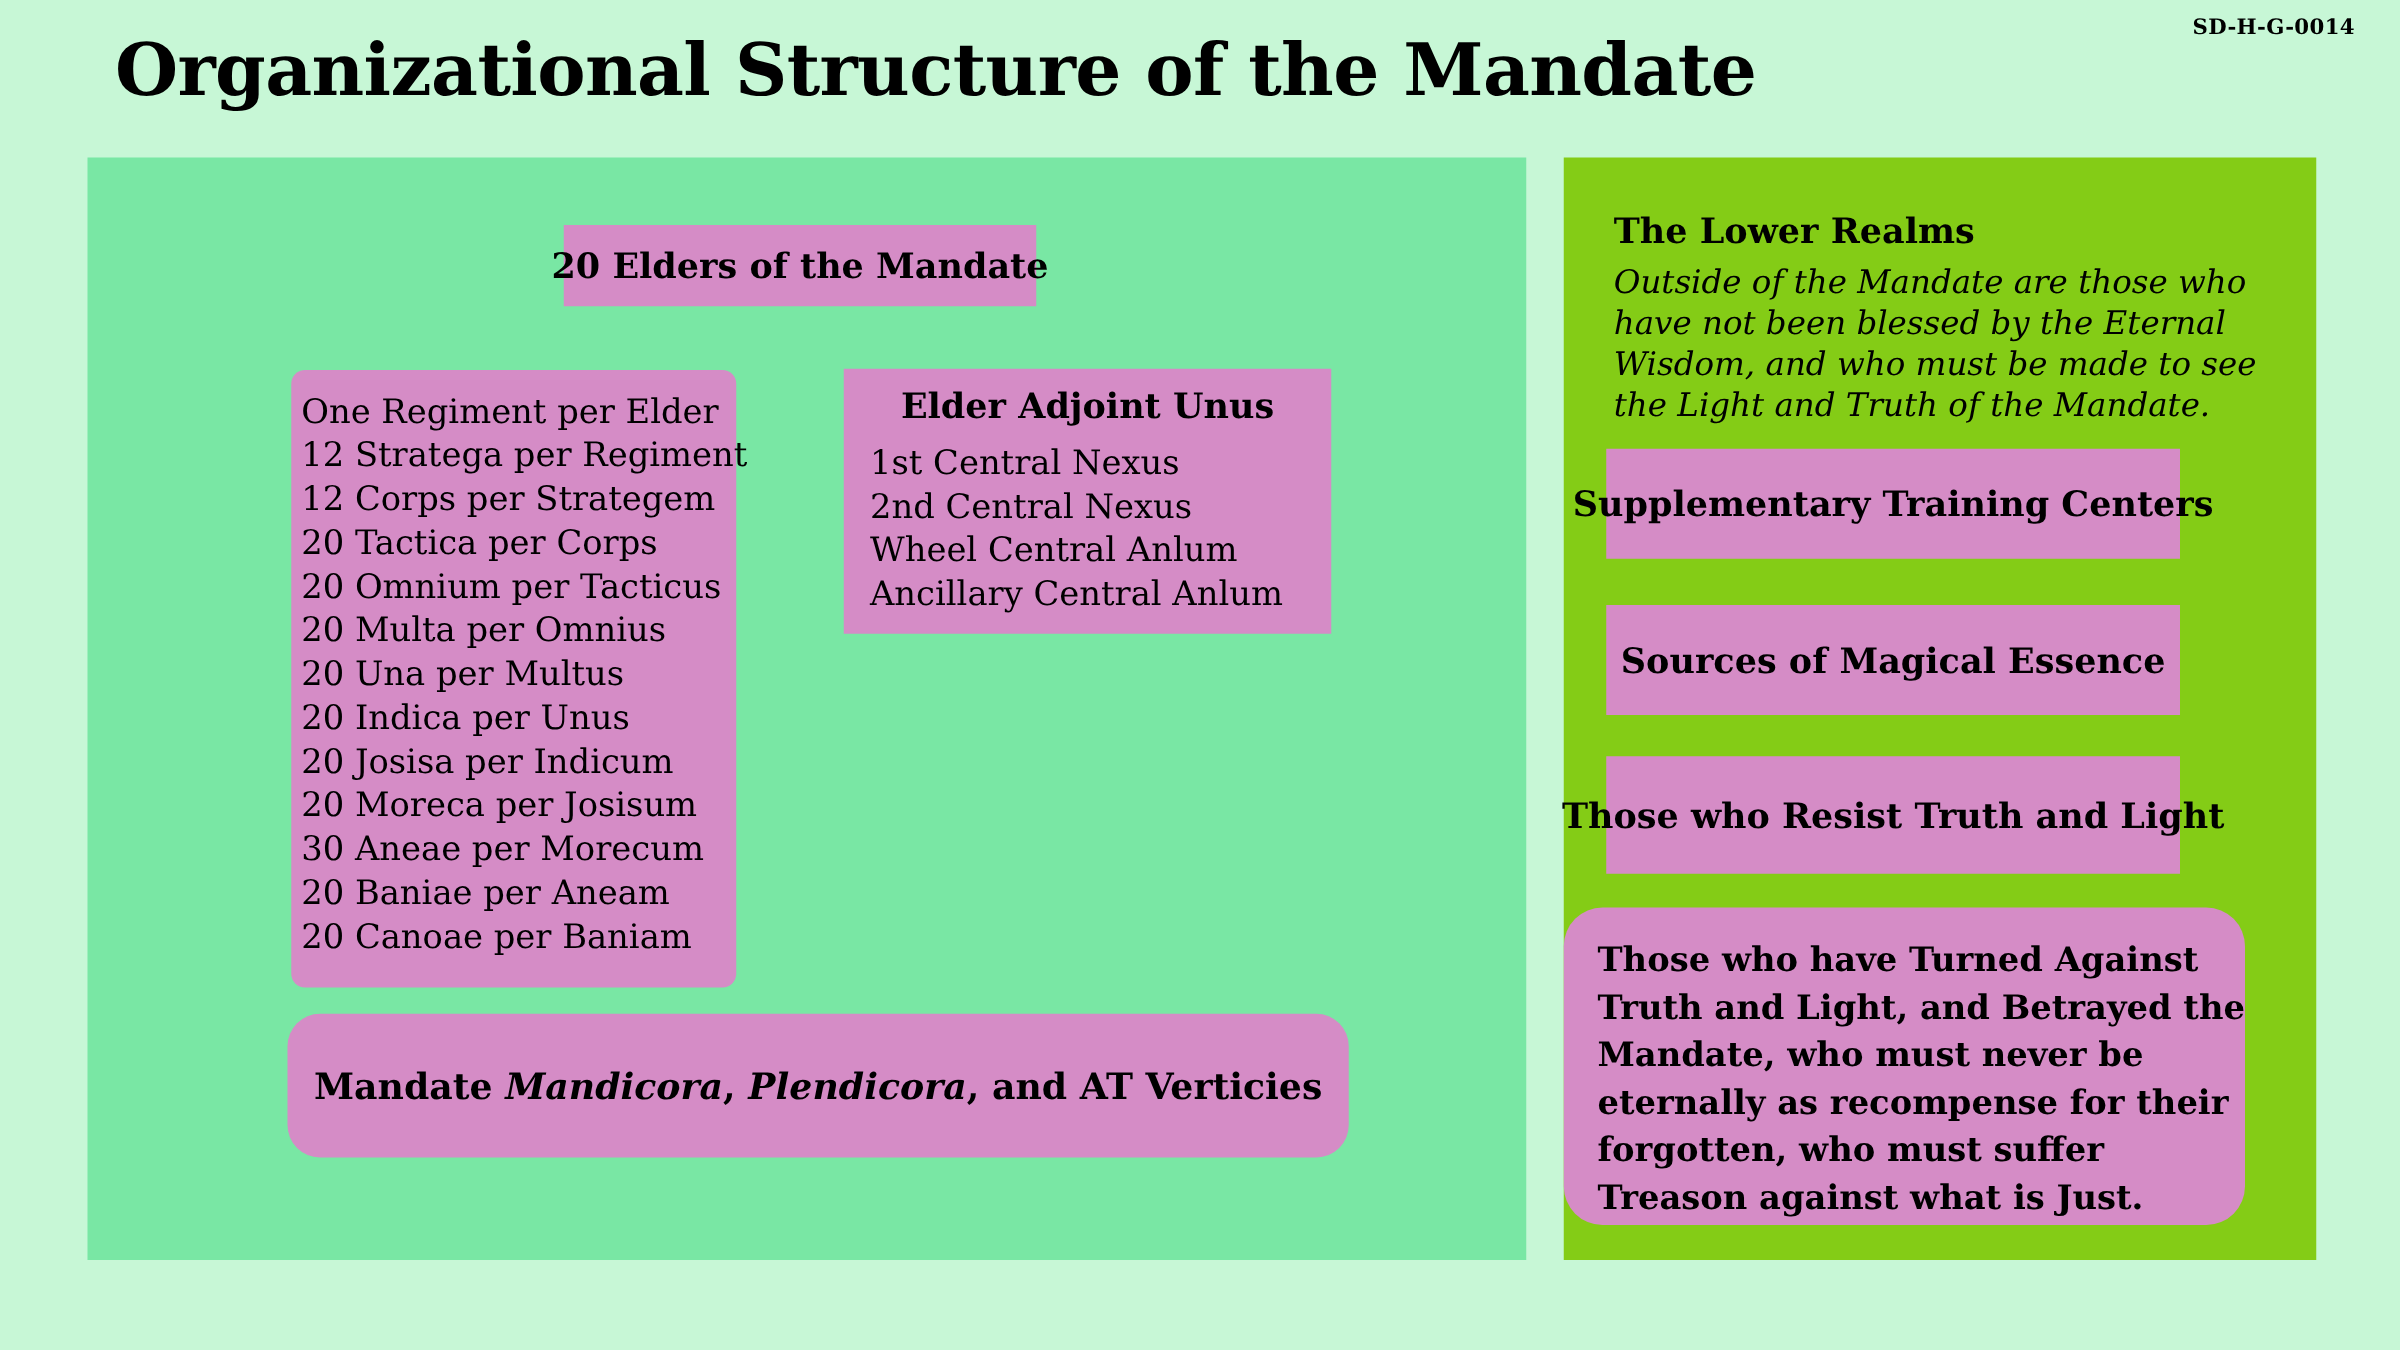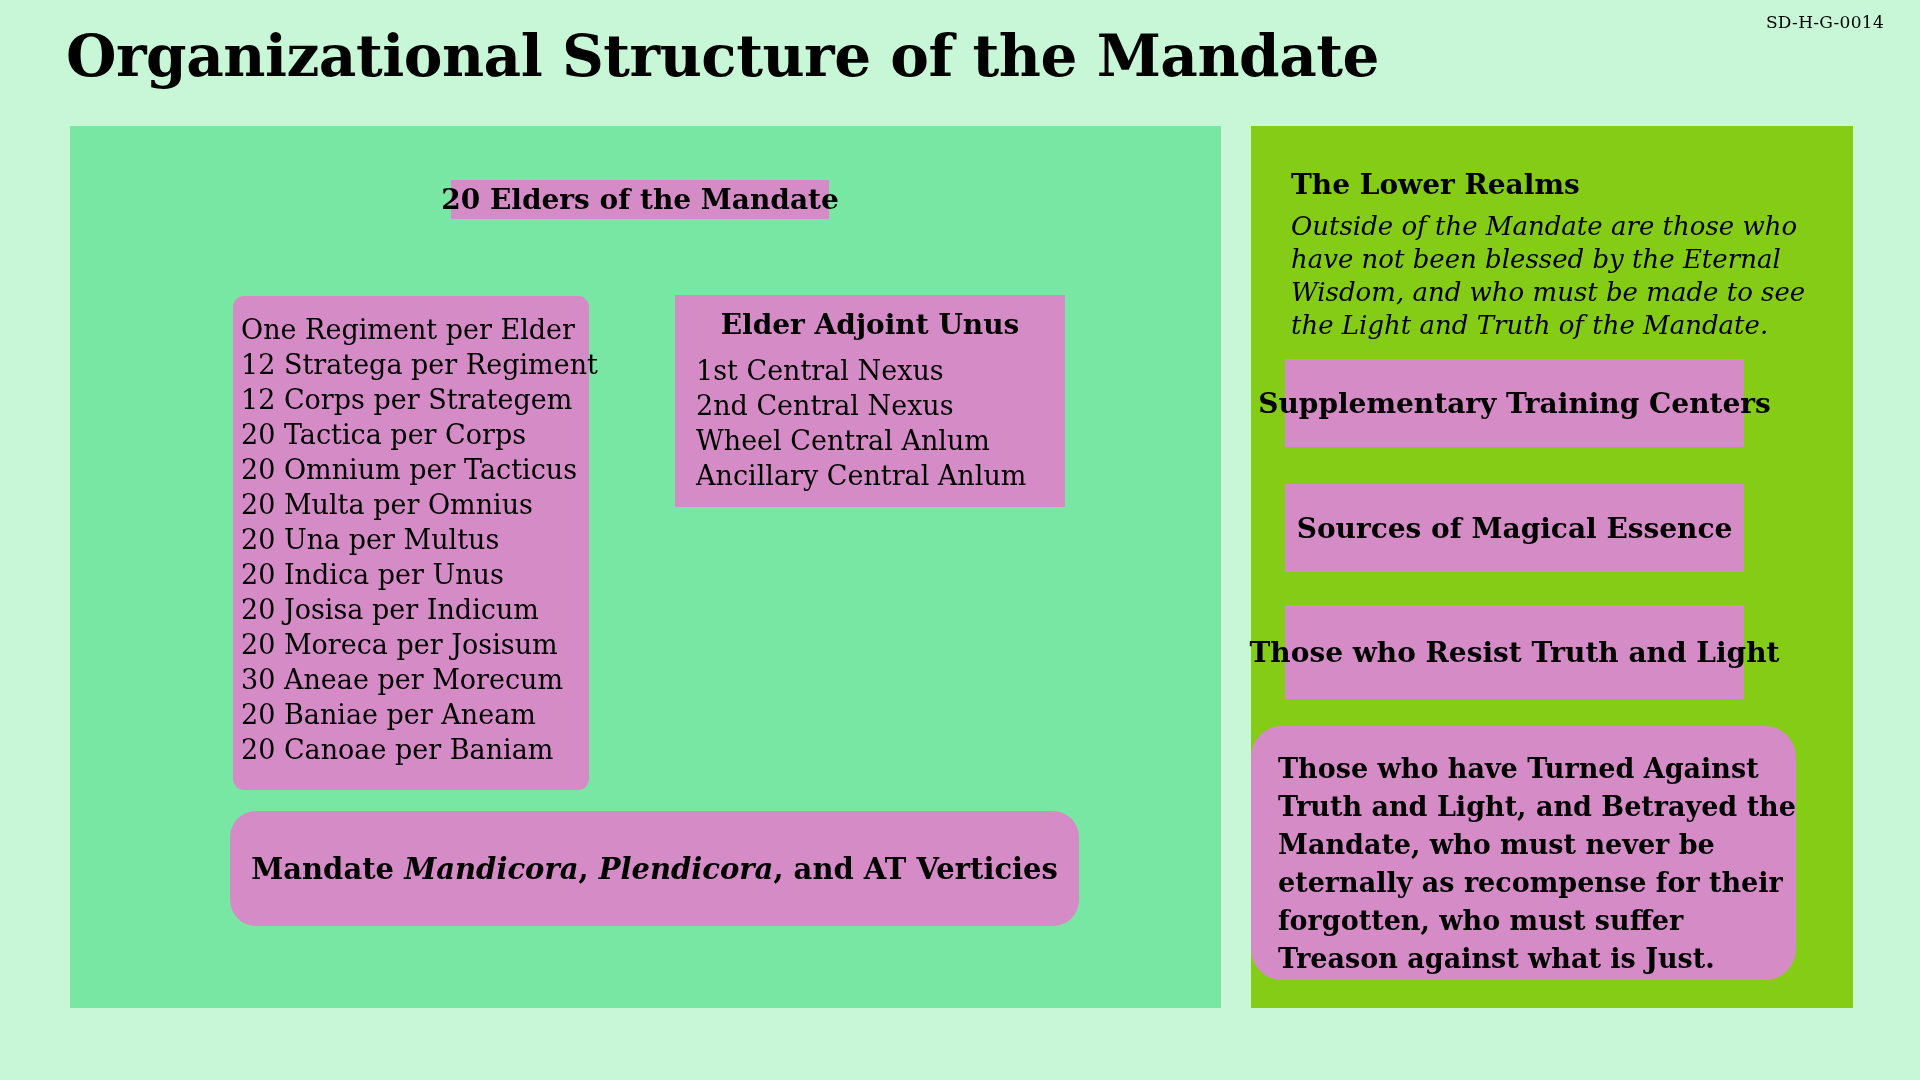--- a/index.html
+++ b/index.html
@@ -6,37 +6,37 @@
   html, body { width: 1920px; height: 1080px; }
   body {
     font-family: "DejaVu Serif", "Liberation Serif", serif;
     background: #c7f7d6;
     color: #000;
   }
   .page { position: relative; width: 1920px; height: 1080px; overflow: hidden; }
 
   .doc-code {
     position: absolute; top: 12px; right: 36px;
-    font-size: 17px; font-weight: normal; letter-spacing: 0.3px; margin-left: 19px;
+    font-size: 17px; font-weight: bold; letter-spacing: 0.3px; margin-left: 19px;
   }
   .title {
-    position: absolute; left: 66px; top: 22px;
+    position: absolute; left: 92px; top: 22px;
     font-size: 58px; font-weight: bold; letter-spacing: -0.5px;
     white-space: nowrap;
   }
 
   .panel { position: absolute; top: 126px; height: 882px; }
   .panel-green { left: 70px; width: 1151px; background: #79e7a4; }
   .panel-red  { left: 1251px; width: 602px; background: #84cc16; }
 
   .box { position: absolute; background: #d58cc6; }
 
   
   .elders-box {
-    left: 381px; top: 54px; width: 378px; height: 39px;
+    left: 381px; top: 54px; width: 378px; height: 65px;
     display: flex; align-items: center; justify-content: center;
     font-size: 28px; font-weight: bold; white-space: nowrap;
   }
   .hierarchy-box {
     left: 163px; top: 170px; width: 356px; height: 494px;
     padding: 16px 4px 0 8px;
     font-size: 27px; line-height: 35px; white-space: nowrap; border-radius: 11px;
   }
   .adjoint-box {
     left: 605px; top: 169px; width: 390px; height: 212px;

